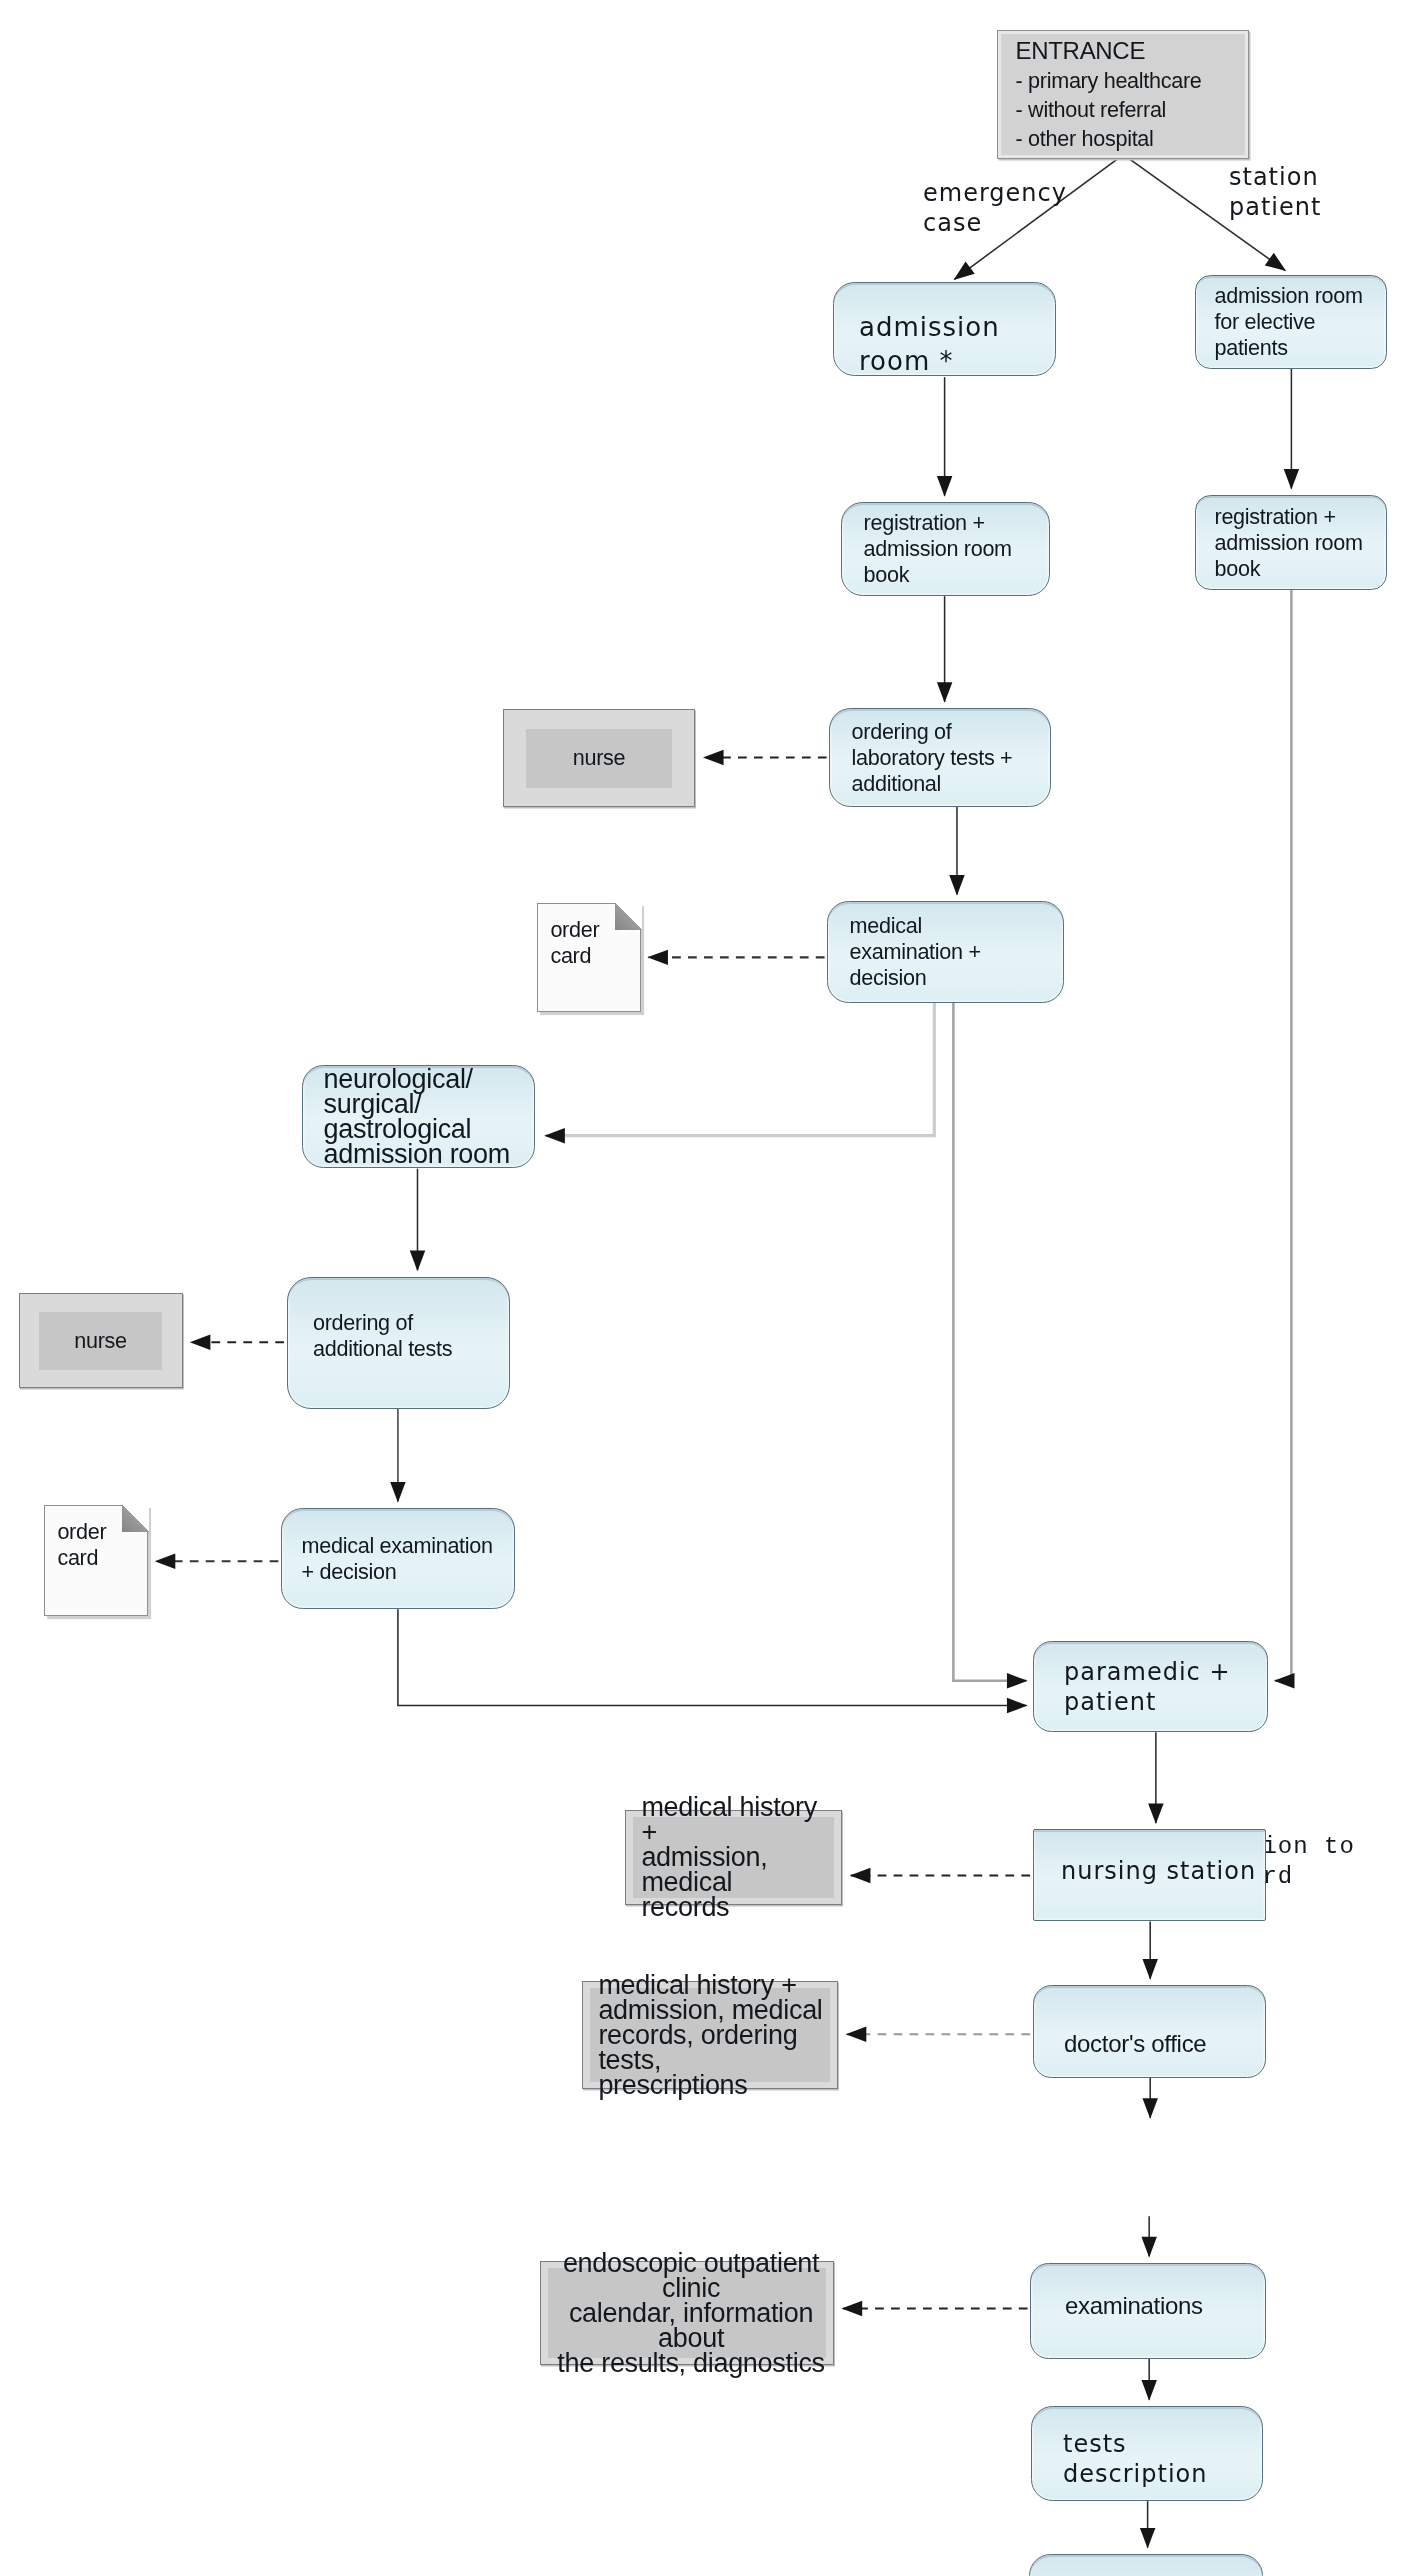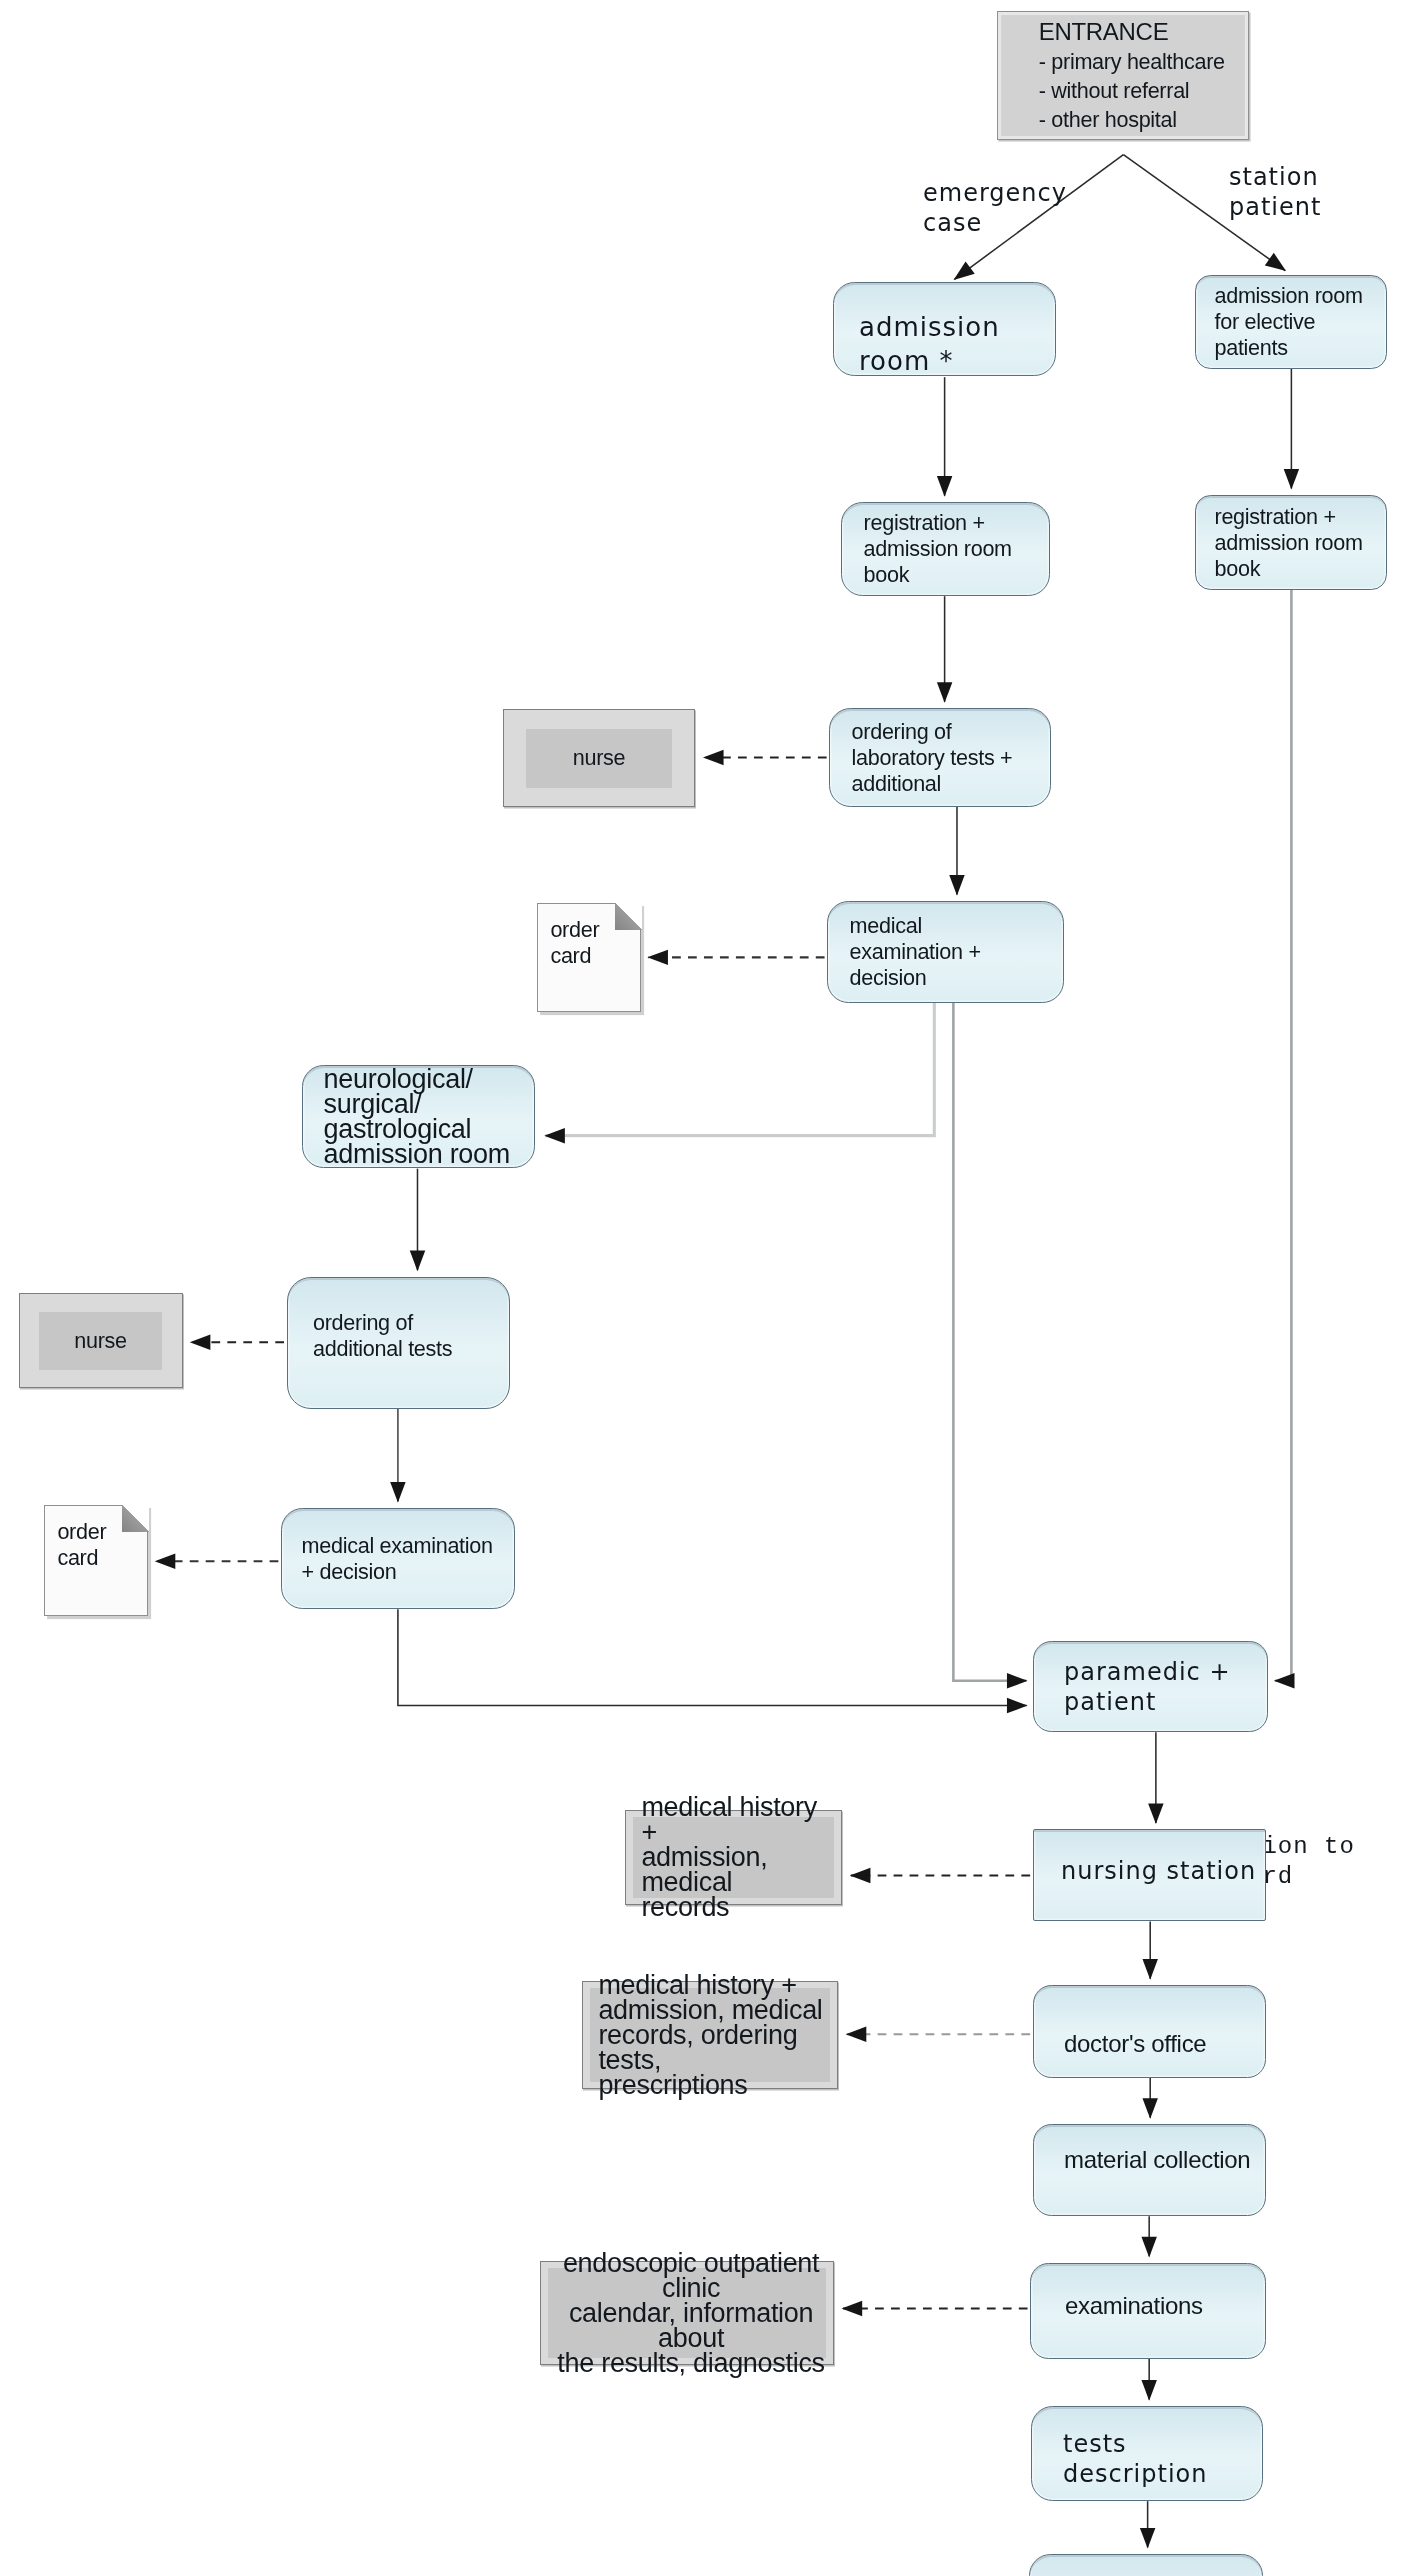--- a/index.html
+++ b/index.html
@@ -67,21 +67,21 @@
 
     <path d="M1604,1470 L1366,1470" fill="none" stroke="#222" stroke-width="4" stroke-dasharray="17 14" marker-end="url(#ah)"></path>
     <path d="M1600,1858 L1258,1858" fill="none" stroke="#333" stroke-width="4" stroke-dasharray="17 14" marker-end="url(#ah)"></path>
     <path d="M551,2605 L370,2605" fill="none" stroke="#222" stroke-width="4" stroke-dasharray="17 14" marker-end="url(#ah)"></path>
     <path d="M540,3030 L302,3030" fill="none" stroke="#333" stroke-width="4" stroke-dasharray="17 14" marker-end="url(#ah)"></path>
     <path d="M1999,3640 L1651,3640" fill="none" stroke="#222" stroke-width="4" stroke-dasharray="17 14" marker-end="url(#ah)"></path>
     <path d="M1999,3948 L1643,3948" fill="none" stroke="#999" stroke-width="4" stroke-dasharray="17 14" marker-end="url(#ah)"></path>
     <path d="M1994,4480 L1635,4480" fill="none" stroke="#222" stroke-width="4" stroke-dasharray="17 14" marker-end="url(#ah)"></path>
   </svg>
 
-  <div class="start" style="left:997px;top:11px;width:252px;height:129px;padding-left:17.5px;justify-content:center;">
+  <div class="start" style="left:997px;top:30px;width:252px;height:129px;padding-left:17.5px;">
     <div>
       <span class="lbl t-narrow" style="font-size:24px;line-height:30px;">ENTRANCE</span>
       <span class="lbl t-narrow" style="line-height:29px;">- primary healthcare</span>
       <span class="lbl t-narrow" style="line-height:29px;">- without referral</span>
       <span class="lbl t-narrow" style="line-height:29px;">- other hospital</span>
     </div>
   </div>
 
   <div class="floating-label t-wide" style="left:923px;top:178px;">
     <span class="lbl">emergency
@@ -195,23 +195,20 @@
 
   <div class="entity" style="left:582px;top:1981px;width:256px;height:108px;">
     <div class="entity-inner" style="left:7.2px;right:7.2px;top:6.2px;bottom:6.2px;padding-left:8.2px;">
       <span class="lbl t-narrow-sm">medical history +
 admission, medical
 records, ordering tests,
 prescriptions</span>
     </div>
   </div>
 
-  <div class="process" style="left:1033px;top:2124px;width:233px;height:92px;border-radius:18.5px;padding-left:30px;align-items:flex-start;padding-top:21.6px;">
-    <span class="lbl t-narrow" style="font-size:24px;">material collection</span>
-  </div>
 
   <div class="process" style="left:1030px;top:2263px;width:236px;height:96px;border-radius:18.5px;padding-left:34px;align-items:flex-start;padding-top:29px;">
     <span class="lbl t-narrow" style="font-size:24px;">examinations</span>
   </div>
 
   <div class="entity" style="left:540px;top:2261px;width:294px;height:104px;">
     <div class="entity-inner" style="left:7.2px;right:7.2px;top:6.2px;bottom:6.2px;padding-left:8.2px;text-align:center;">
       <span class="lbl t-narrow-sm">endoscopic outpatient clinic
 calendar, information about
 the results, diagnostics</span>

